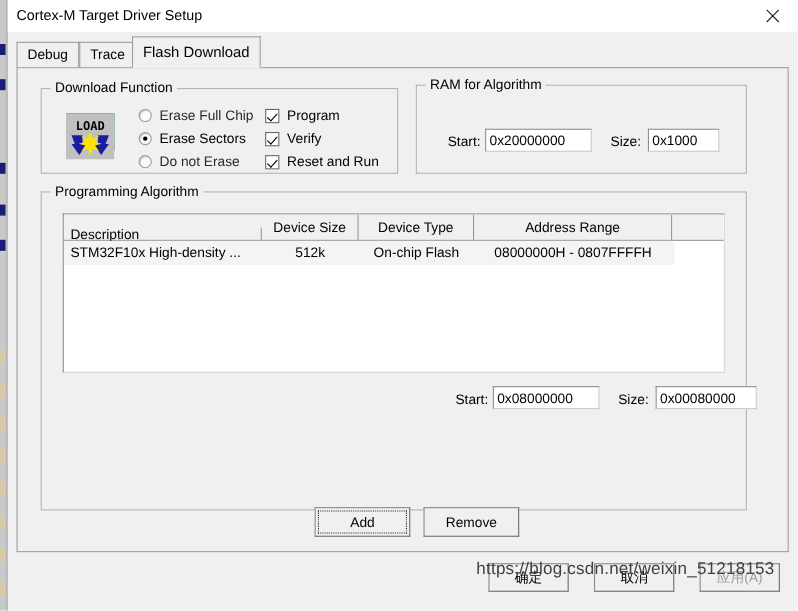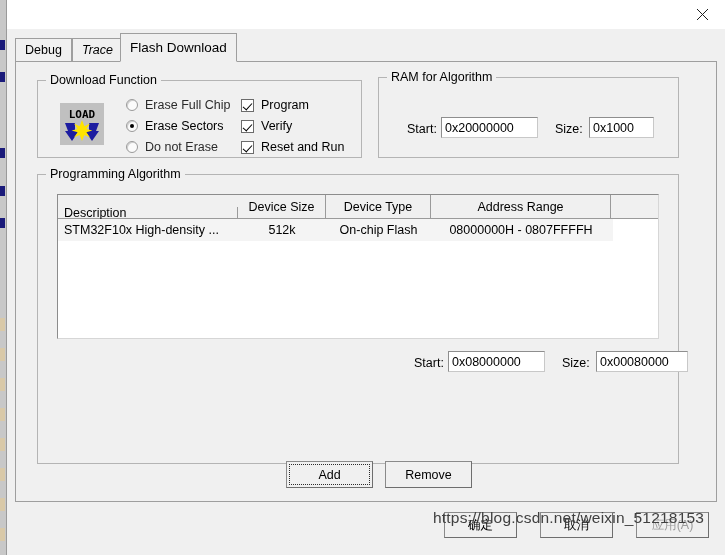--- a/index.html
+++ b/index.html
@@ -111,21 +111,21 @@
   .tab.active {
     top: 0;
     height: 29px;
     background: #f0f0f0;
     font-size: 13.5px;
     border: 1px solid #9e9e9e;
     border-bottom: 1px solid #f0f0f0;
     z-index: 3;
   }
   .tab-debug { left: 0; }
-  .tab-trace { left: 57px; font-style: italic; }
+  .tab-trace { left: 57px; }
   .tab-flash { left: 105px; }
 
   .tabpanel {
     position: absolute;
     left: 8px; top: 61px;
     width: 702px;
     height: 441px;
     background: #f0f0f0;
     border: 1px solid #9e9e9e;
     box-sizing: border-box;
@@ -378,20 +378,21 @@
   <div class="bg-mark tan t4"></div>
   <div class="bg-mark tan t5"></div>
   <div class="bg-mark tan t6"></div>
   <div class="bg-mark tan t7"></div>
   <div class="bg-mark tan t8"></div>
 </div>
 
 <div class="dialog">
 
   <div class="titlebar">
+    <div class="title-text">Cortex-M Target Driver Setup</div>
     <div class="close-btn">
       <svg width="13" height="13" viewBox="0 0 13 13">
         <path d="M1 1 L12 12 M12 1 L1 12" stroke="#202020" stroke-width="1" fill="none"></path>
       </svg>
     </div>
   </div>
 
   <div class="tabstrip">
     <div class="tab tab-debug">Debug</div>
     <div class="tab tab-trace">Trace</div>

